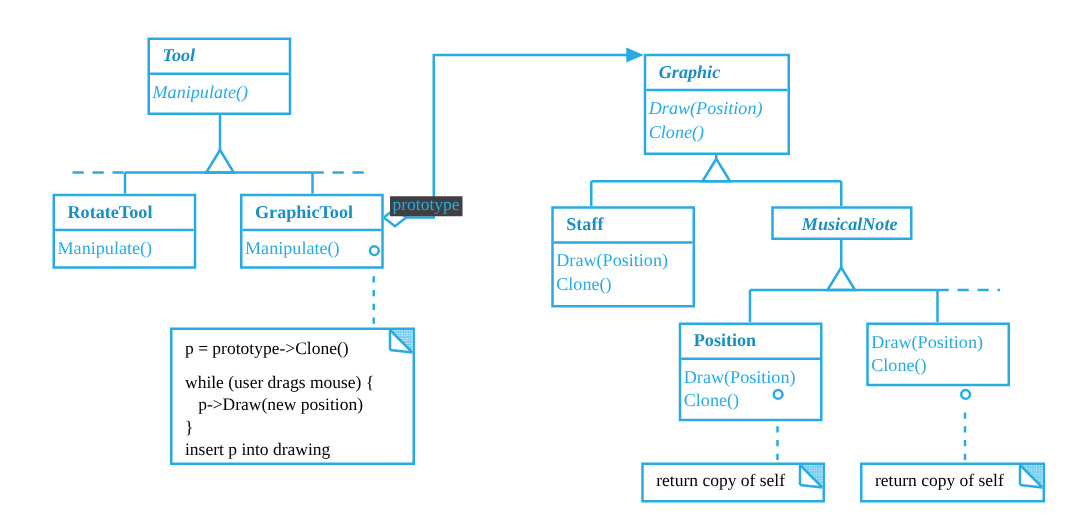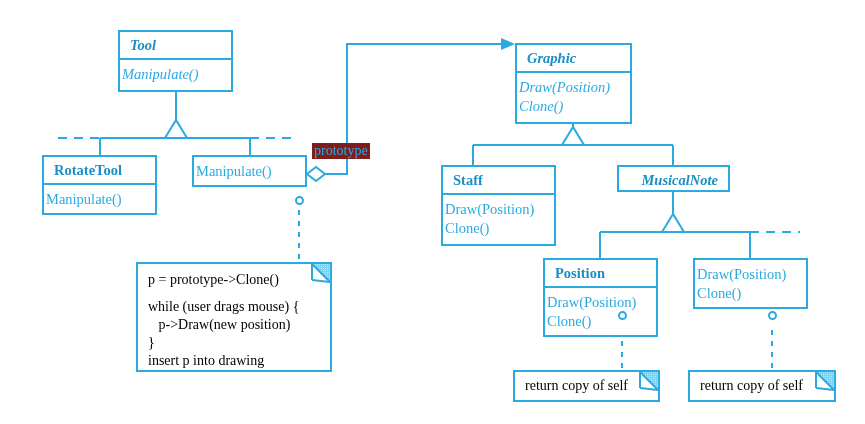--- a/index.html
+++ b/index.html
@@ -114,22 +114,23 @@
     width: 22px; height: 22px;
   }
 
   
   .edge-label {
     position: absolute;
     font-size: 14px;
     color: #29abe2;
     white-space: nowrap;
     z-index: 4;
-    background: #7f1d1d;
+    background: #404040;
     padding: 0 2px;
+    margin-top: 14px;
   }
 </style>
 </head>
 <body>
 
 <div id="canvas">
 
   <svg id="wires" viewBox="0 0 865 424" xmlns="http://www.w3.org/2000/svg">
     <g stroke="#29abe2" stroke-width="2" fill="none">
 
@@ -174,20 +175,21 @@
   </div>
 
   <div class="uml-class has-ops" style="left:42px; top:155px; width:115px;">
     <div class="cls-name">RotateTool</div>
     <div class="cls-ops" style="height:28px;">
       <div class="op">Manipulate()</div>
     </div>
   </div>
 
   <div class="uml-class has-ops" style="left:192px; top:155px; width:115px;">
+    <div class="cls-name">GraphicTool</div>
     <div class="cls-ops" style="height:28px;">
       <div class="op">Manipulate()</div>
     </div>
   </div>
   <div class="anchor-dot" style="left:295px; top:196px;"></div>
 
   <div class="edge-label" style="left:312px; top:143px;">prototype</div>
 
   <div class="uml-class has-ops" style="left:515px; top:31px; width:117px;margin-top:12px;">
     <div class="cls-name abstract">Graphic</div>

